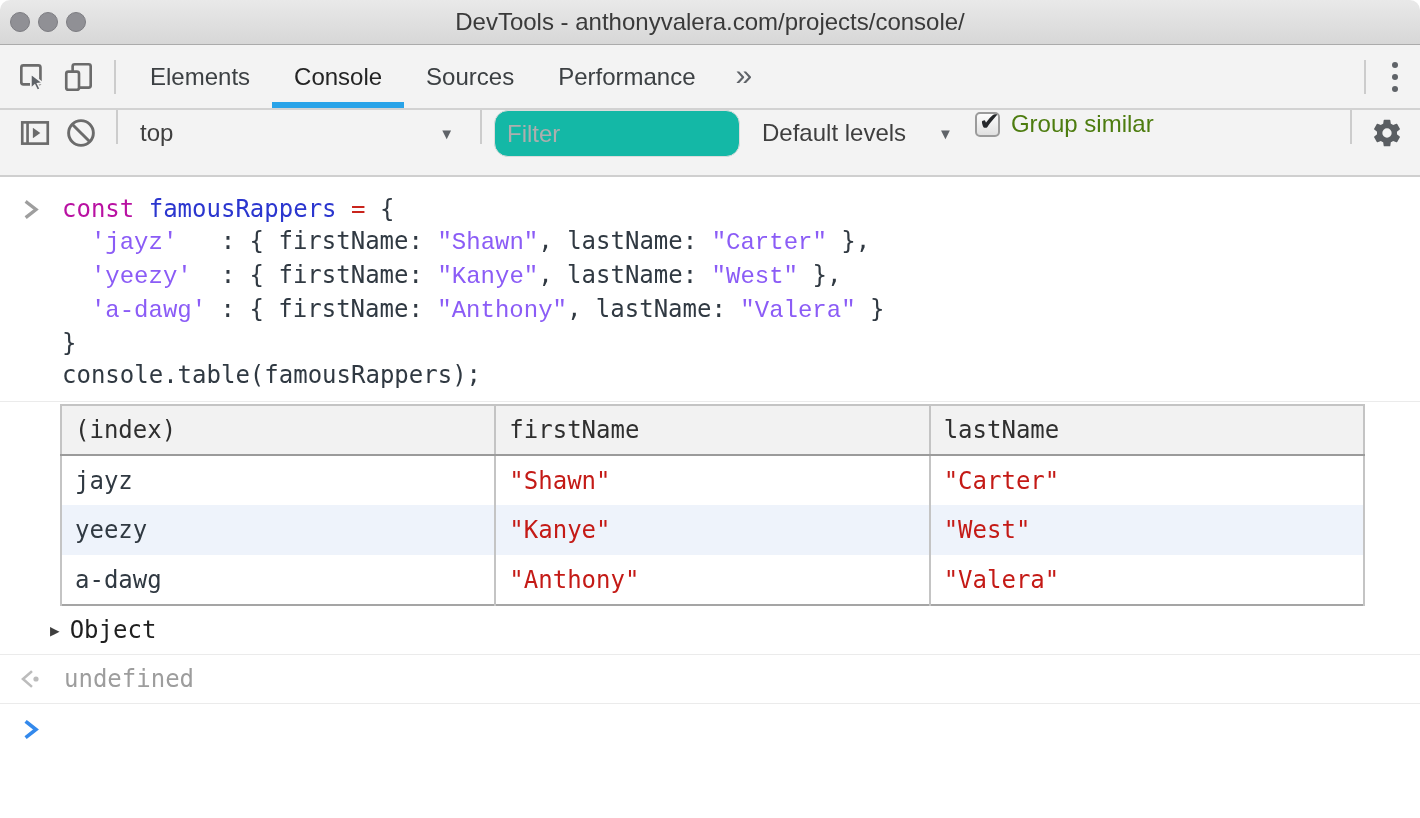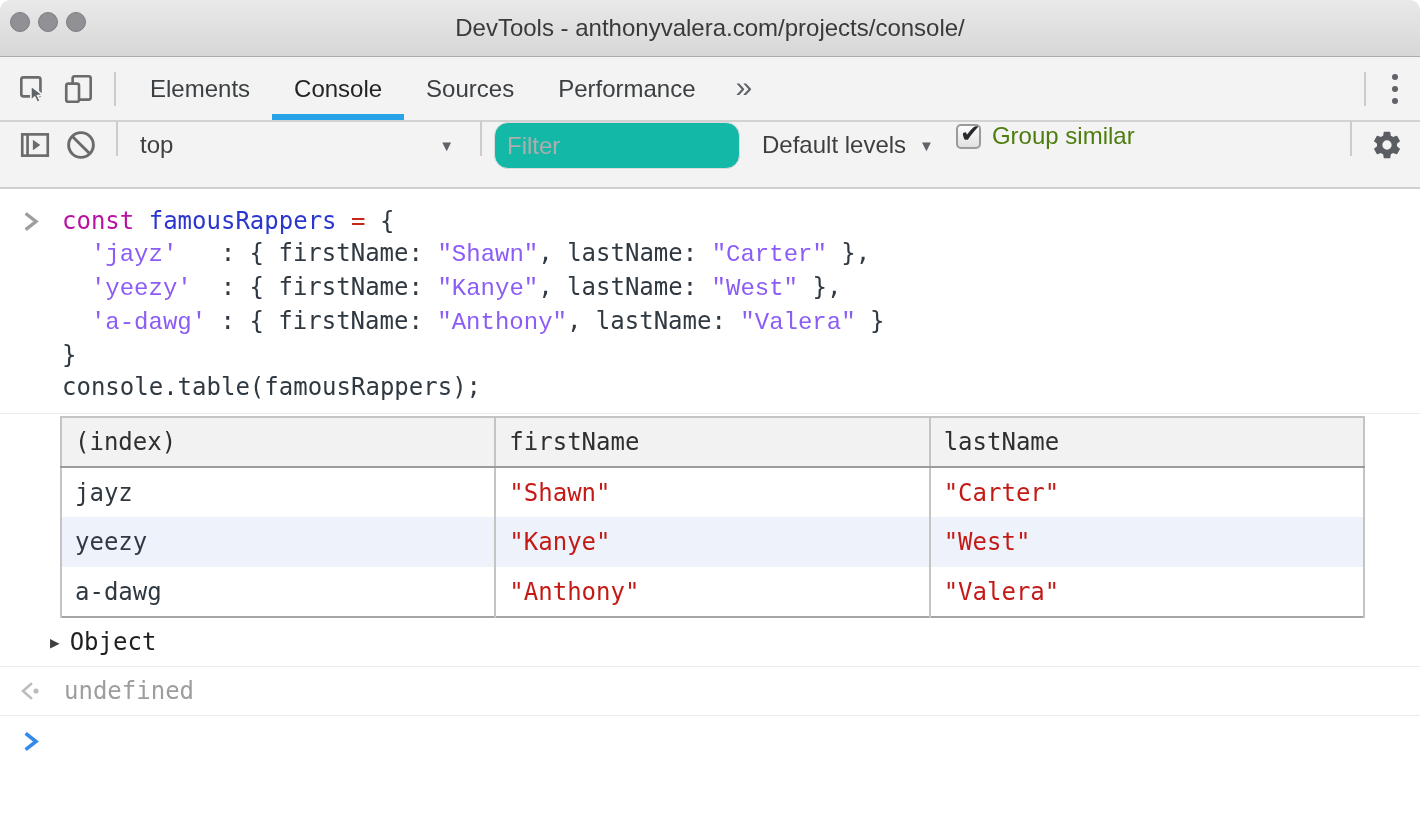--- a/index.html
+++ b/index.html
@@ -1,20 +1,20 @@
 <!DOCTYPE html>
 <html><head>
 <meta charset="utf-8">
 <style>
   * { box-sizing: border-box; margin: 0; padding: 0; }
   body { margin: 0; background: #ffffff; font-family: "Liberation Sans", sans-serif; }
   .window { width: 1420px; height: 818px; border-radius: 10px 10px 8px 8px; overflow: hidden; background: #fff; }
 
   
-  .titlebar { height: 57px; background: linear-gradient(#e9e9e9, #d7d7d7); border-bottom: 1px solid #ababab;
+  .titlebar { height: 45px; background: linear-gradient(#e9e9e9, #d7d7d7); border-bottom: 1px solid #ababab;
               position: relative; display: flex; align-items: center; justify-content: center; }
   .traffic-lights { position: absolute; left: 10px; top: 12px; display: flex; gap: 8px; }
   .tl { width: 20px; height: 20px; border-radius: 50%; background: #909095; border: 1px solid #7d7d82; }
   .win-title { font-size: 24px; color: #3a3a3a; font-weight: 500; }
 
   
   .tabbar { height: 65px; background: #f3f3f3; border-bottom: 2px solid #d2d2d2; display: flex; align-items: center; }
   .icon-btn { width: 46px; height: 46px; display: flex; align-items: center; justify-content: center; flex: 0 0 auto; }
   .icon-btn:first-child { margin-left: 10px; }
   .vsep { width: 2px; height: 34px; background: #cccccc; margin: 0 12px; flex: 0 0 auto; }
@@ -28,21 +28,21 @@
 
   
   .toolbar { height: 67px; background: #f3f3f3; border-bottom: 2px solid #cfcfcf; display: flex; align-items: flex-start; }
   .toolbar .icon-btn:first-child { margin-left: 12px; }
   .context-dd { display: flex; align-items: center; justify-content: space-between; width: 338px;
                 padding: 0 14px 0 10px; font-size: 24px; color: #3f3f3f; height: 46px; }
   .dd-arrow { font-size: 15px; color: #5f6368; }
   .filter-input { width: 246px; height: 47px; border: 1px solid #dcdcdc; border-radius: 14px; background: #14b8a6;
                   font-family: "Liberation Sans", sans-serif; font-size: 24px; color: #333; padding: 0 12px; outline: none; }
   .filter-input::placeholder { color: #aeaeae; }
-  .levels-dd { display: flex; align-items: center; gap: 13px; font-size: 24px; color: #3f3f3f; margin-left: 22px; height: 46px; }
+  .levels-dd { display: flex; align-items: center; gap: 32px; font-size: 24px; color: #3f3f3f; margin-left: 22px; height: 46px; }
   .cb-group { display: flex; align-items: center; margin-left: 22px; }
   .checkbox { width: 25px; height: 25px; border: 2px solid #9b9b9b; border-radius: 5px;
               background: linear-gradient(#fdfdfd, #e0e0e0); position: relative; flex: 0 0 auto; }
   .checkbox .check { position: absolute; left: 2px; top: -7px; font-size: 25px; color: #26282b; }
   .cb-label { font-size: 24px; color: #4d7c0f; margin-left: 11px; }
 
   
   .console { height: 641px; background: #fff; font-family: "DejaVu Sans Mono", monospace; overflow: hidden; }
   .echo { position: relative; padding: 16px 0 10px 0; border-bottom: 1px solid #ebebeb; }
   .prompt-icon { position: absolute; left: 22px; top: 21px; }

